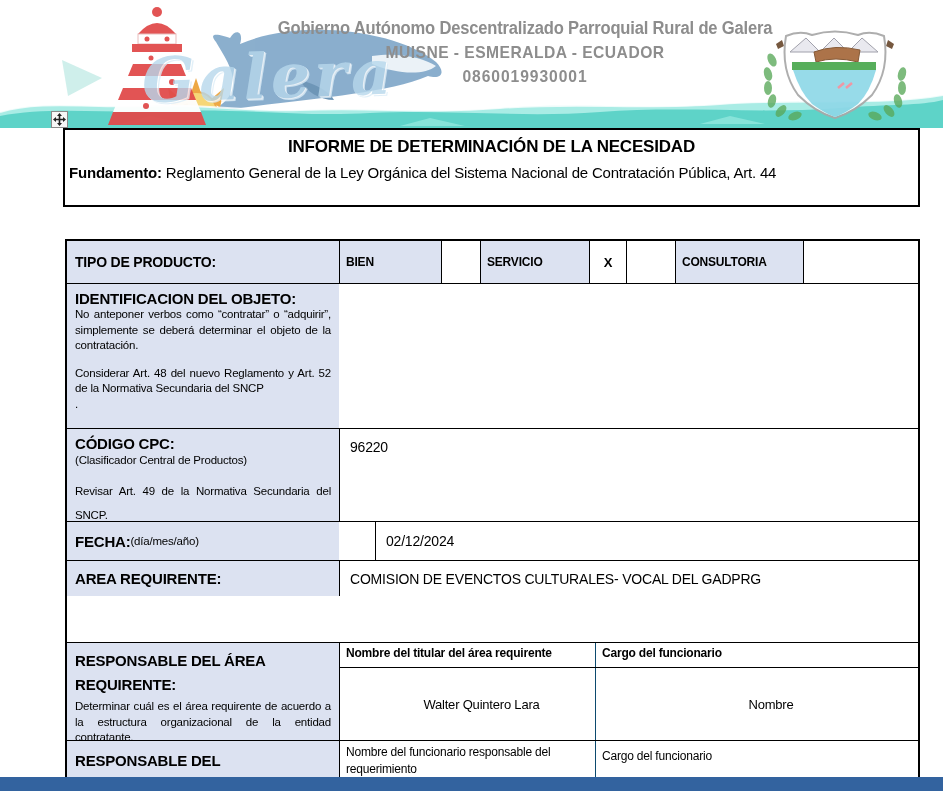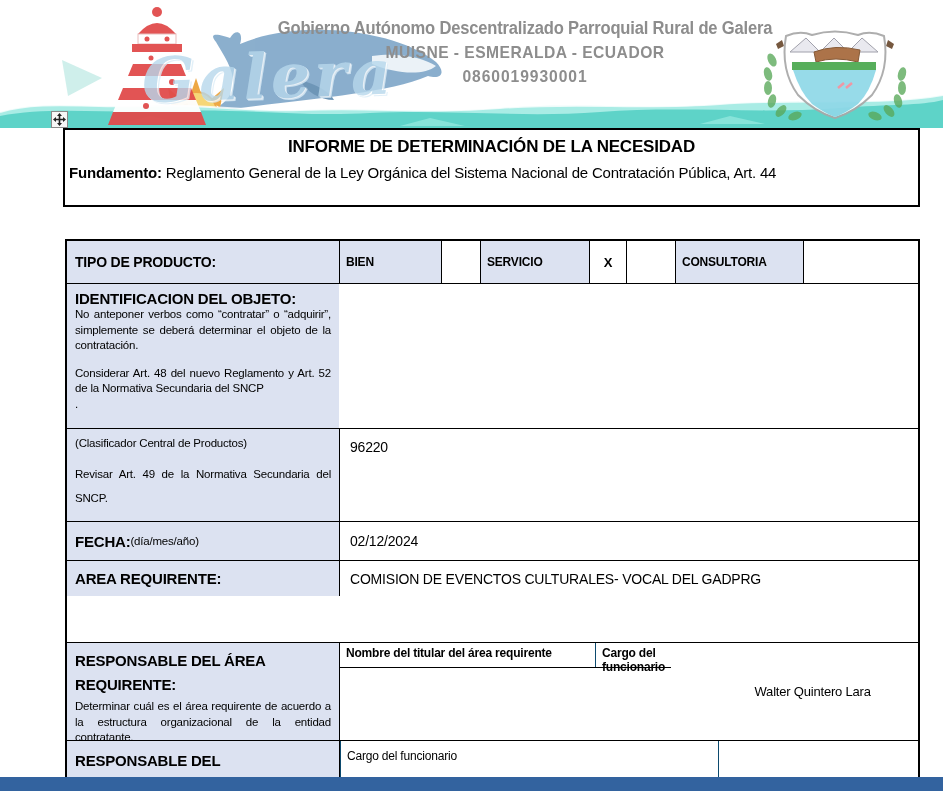--- a/index.html
+++ b/index.html
@@ -39,21 +39,21 @@
   .cell { border-left:1px solid #000; overflow:hidden; }
   .cell:first-child { border-left:none; }
   .shade { background:var(--shade,#dce2f1); }
   .sec-title { font-size:20px; font-weight:bold; padding:7px 8px 0 8px; height:39px; }
   .lbl { font-weight:bold; font-size:14px; }
   .label-cell { width:272px; padding:6px 8px; }
   .val-cell { flex:1; padding:6px 10px; font-size:14px; }
   .small-note { font-size:11.5px; text-align:justify; line-height:1.35; font-weight:normal; }
   .bold-val { font-weight:bold; font-size:12.5px; line-height:1.7; }
   .center-v { display:flex; align-items:center; }
-  .sub-col { flex:1; display:flex; flex-direction:row; }
+  .sub-col { flex:1; display:flex; flex-direction:column; }
   .sub-head { display:flex; border-bottom:1px solid #000; }
   .sub-body { display:flex; flex:1; }
   .c1 { width:255px; }
   .c2 { flex:1; border-left:1px solid #0c4a6e; }
   .sub-head .hcell { font-size:12px; padding:3px 6px; }
   .sub-body .vcell { font-size:13px; display:flex; align-items:center; justify-content:center;padding-left:28px; }
 
   
   .opt-lab { font-weight:bold; font-size:12px; padding:0 6px; display:flex; align-items:center; }
   .opt-box { display:flex; align-items:center; justify-content:center; font-weight:bold; font-size:13px; background:#fff; }
@@ -198,27 +198,28 @@
       <div class="cell shade label-cell">
         <div class="lbl" style="font-size:15px;">IDENTIFICACION DEL OBJETO:</div>
         <p class="small-note">No anteponer verbos como “contratar” o “adquirir”, simplemente se deberá determinar el objeto de la contratación.</p>
         <p class="small-note" style="margin-top:12px;">Considerar Art. 48 del nuevo Reglamento y Art. 52 de la Normativa Secundaria del SNCP</p>
         <p class="small-note" style="margin-top:0;">.</p>
       </div>
     </div>
 
     <div class="row" style="height:93px;">
       <div class="cell shade label-cell">
+        <div class="lbl" style="font-size:15px;">CÓDIGO CPC:</div>
         <p class="small-note" style="margin-top:1px;text-align:left;">(Clasificador Central de Productos)</p>
         <p class="small-note" style="margin-top:10px;line-height:2.1;">Revisar Art. 49 de la Normativa Secundaria del SNCP.</p>
       </div>
       <div class="cell val-cell" style="padding-top:10px;">96220</div>
     </div>
 
-    <div class="row" style="height:39px;">
+    <div class="row" style="height:39px;gap:36px;">
       <div class="cell shade label-cell center-v" style="padding:0 8px;">
         <span class="lbl" style="font-size:15px;">FECHA:</span>
         <span style="font-size:11.5px;"> (día/mes/año)</span>
       </div>
       <div class="cell val-cell center-v">02/12/2024</div>
     </div>
 
     <div class="row" style="height:36px;">
       <div class="cell shade label-cell center-v" style="padding:0 8px;">
         <span class="lbl" style="font-size:15px;">AREA REQUIRENTE:</span>
@@ -231,31 +232,32 @@
         <div class="lbl" style="font-size:15px;line-height:1.6;">RESPONSABLE DEL ÁREA REQUIRENTE:</div>
         <p class="small-note" style="margin-top:2px;">Determinar cuál es el área requirente de acuerdo a la estructura organizacional de la entidad contratante.</p>
       </div>
       <div class="cell sub-col">
         <div class="sub-head" style="height:25px;">
           <div class="hcell c1" style="font-weight:bold;">Nombre del titular del área requirente</div>
           <div class="hcell c2" style="font-weight:bold;">Cargo del funcionario</div>
         </div>
         <div class="sub-body">
           <div class="vcell c1">Walter Quintero Lara</div>
-          <div class="vcell c2">Walter</div>
+          <div class="vcell c2">Nombre</div>
         </div>
       </div>
     </div>
 
     <div class="row" style="height:60px;">
       <div class="cell shade label-cell">
         <div class="lbl" style="font-size:15px;line-height:1.9;">RESPONSABLE DEL REQUERIMIENTO:</div>
       </div>
       <div class="cell sub-col">
         <div class="sub-head" style="height:38px;">
+          <div class="hcell c1" style="line-height:1.4;">Nombre del funcionario responsable del requerimiento</div>
           <div class="hcell c2" style="padding-top:8px;">Cargo del funcionario</div>
         </div>
         <div class="sub-body">
           <div class="vcell c1"></div>
           <div class="vcell c2"></div>
         </div>
       </div>
     </div>
 
   </div>

